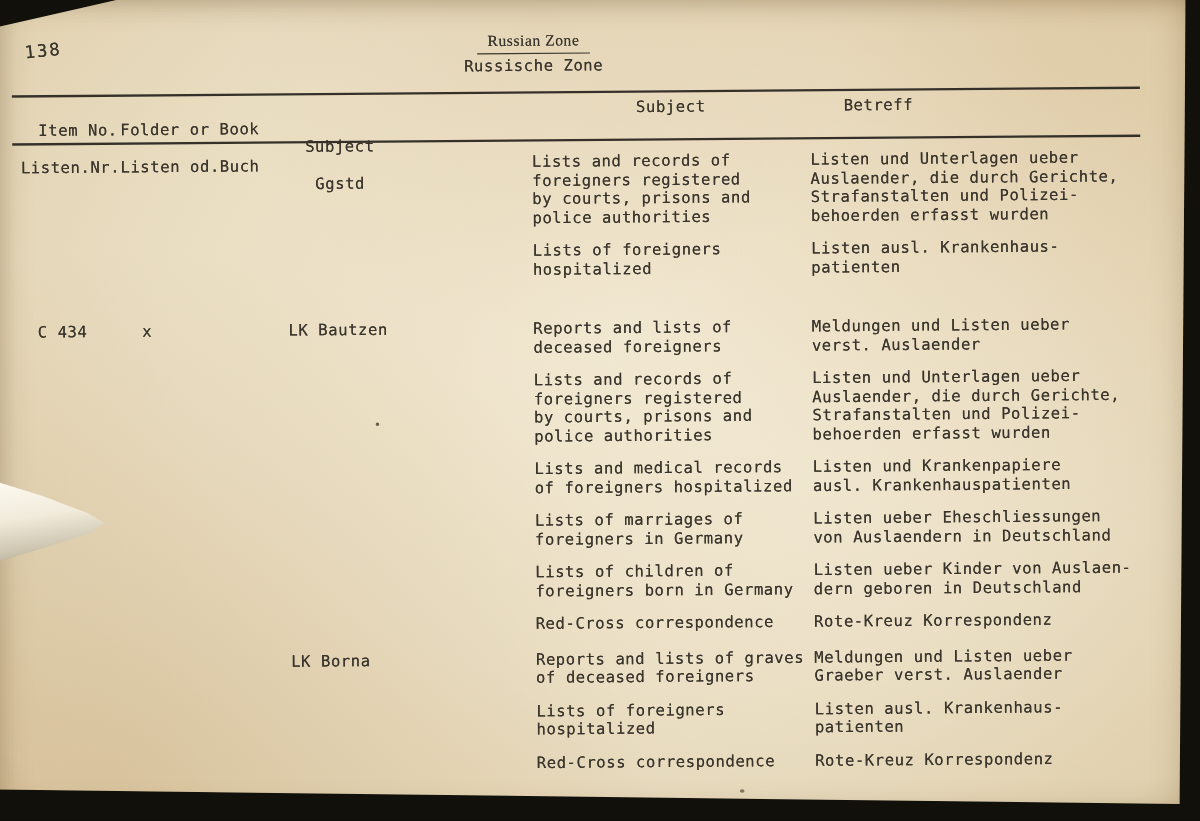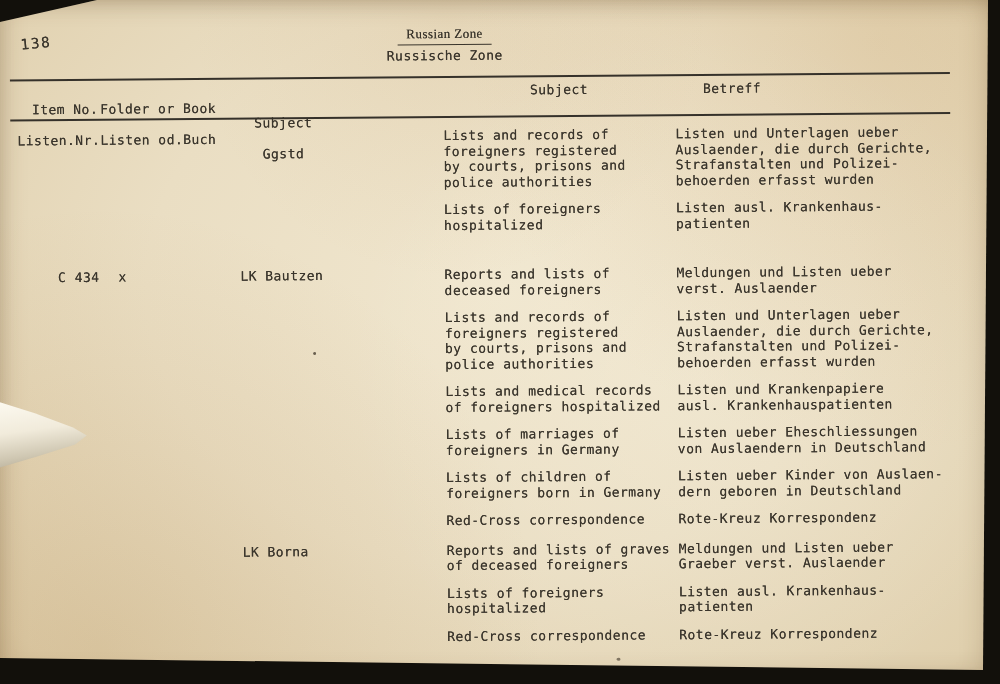--- a/index.html
+++ b/index.html
@@ -62,21 +62,21 @@
   .hdr-folder{padding-left:2px;}
   .hdr-district{padding-left:16px;}
   .hdr-district .stack{display:inline-block;text-align:center;}
   .hdr-subject{text-align:center;}
   .hdr-betreff{padding-left:28px;}
   .table-body{position:absolute;top:128px;left:16px;right:35px;}
   .group + .group{margin-top:14px;}
   .group:nth-child(2){margin-top:34px;}
   .entry + .entry{margin-top:12px;}
   .cell{white-space:pre-line;}
-  .c-item{padding-left:14px;text-align:right;}
+  .c-item{padding-left:14px;}
   .c-folder{padding-left:19px;}
   .c-district{padding-left:1px;}
   
   .opener{
     position:absolute;left:-16px;top:394px;width:106px;height:80px;
     background:linear-gradient(172deg,#fdfaf1 8%,#f1ebdb 45%,#cfc7b2 72%,#a89f8a 96%);
     clip-path:polygon(0 4%, 48% 24%, 84% 42%, 97% 52%, 86% 63%, 50% 78%, 0 98%);
     filter:drop-shadow(2px 4px 3px rgba(85,62,28,.45));
   }
   .speck{position:absolute;border-radius:50%;background:rgba(62,52,40,.75);}

